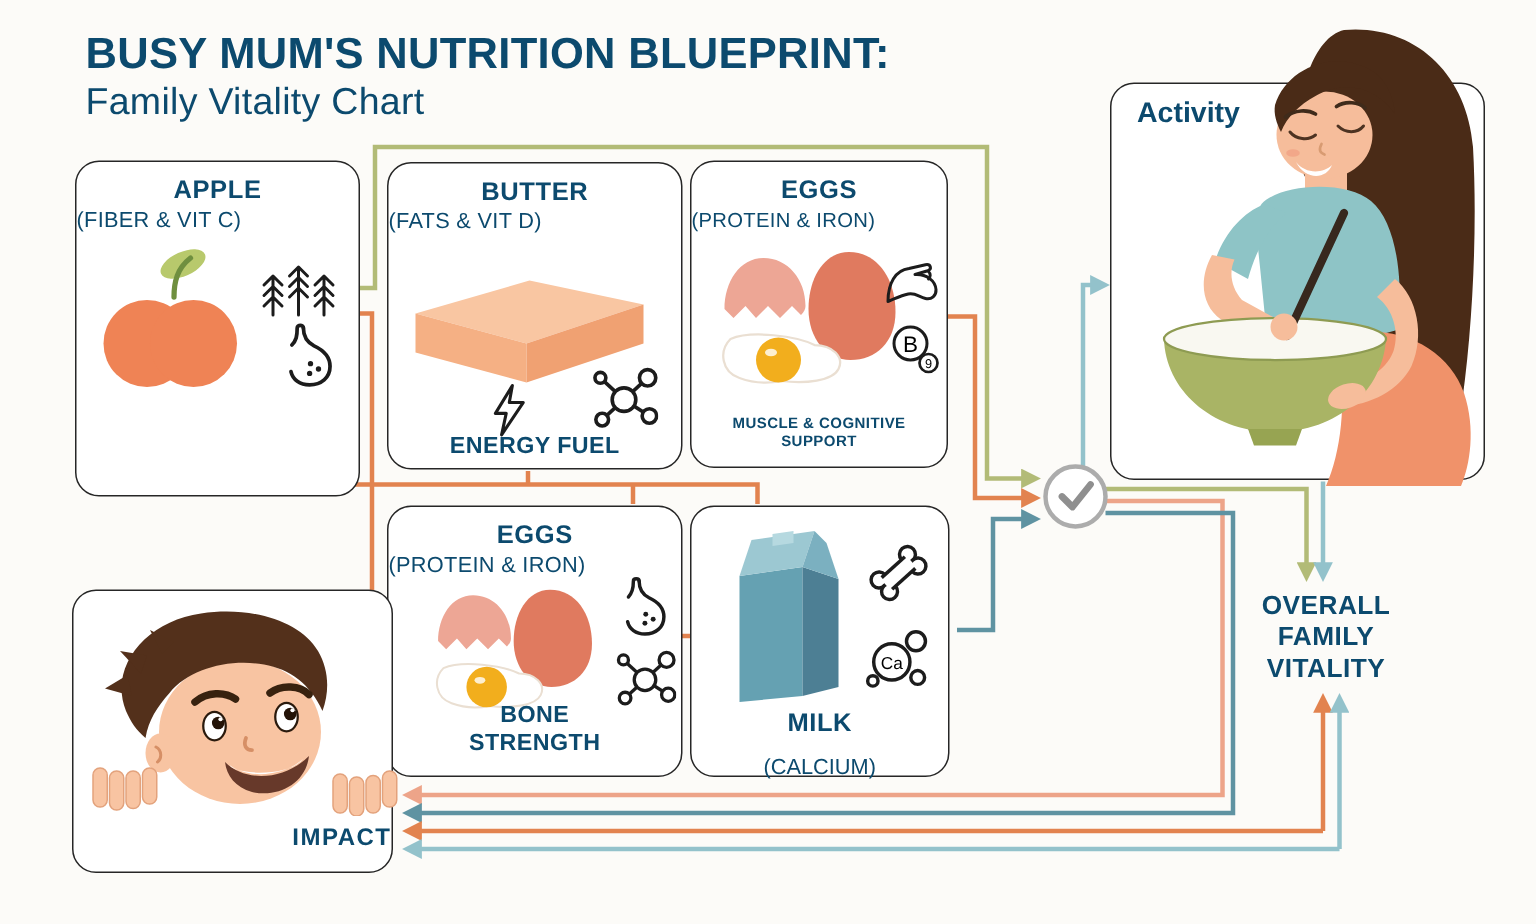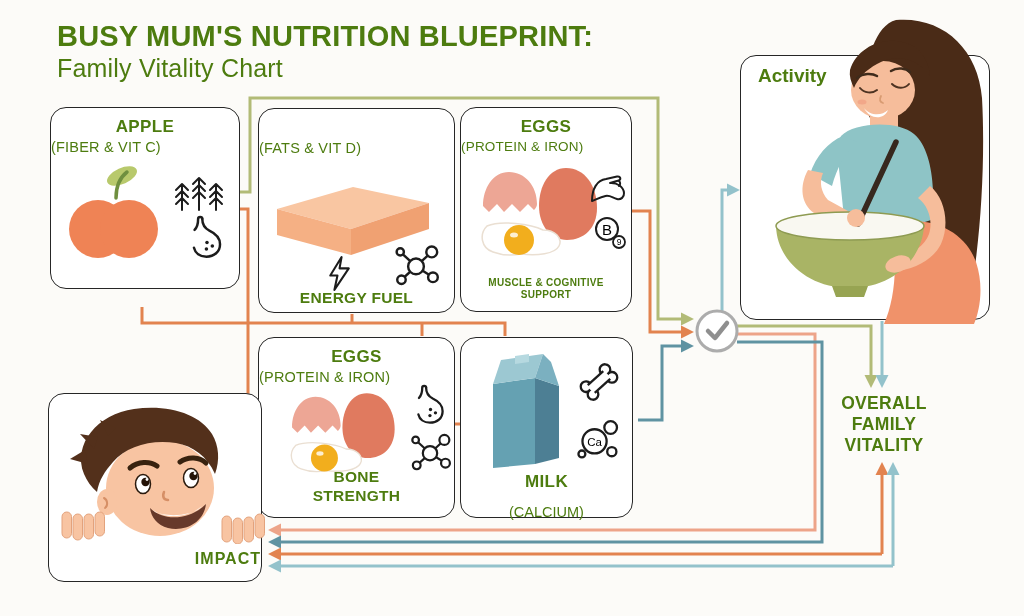--- a/index.html
+++ b/index.html
@@ -1,17 +1,17 @@
 <!DOCTYPE html>
 <html><head>
 <meta charset="utf-8">
 <style>
   html,body{margin:0;padding:0;background:#e9e9e9;}
   .stage{position:relative;width:1024px;height:616px;background:#fcfbf8;overflow:hidden;
-         font-family:"Liberation Sans",sans-serif;color:#4d7c0f;}
+         font-family:"Liberation Sans",sans-serif;color:#0c4a6e;}
   .abs{position:absolute;}
   .title-main{font-size:29px;font-weight:800;letter-spacing:.2px;}
   .title-sub{font-size:25px;font-weight:500;letter-spacing:.2px;}
   .card{position:absolute;background:#fff;border:1.7px solid #262626;border-radius:16px;z-index:2;box-sizing:border-box;}
   .panel{position:absolute;background:#fff;border:1.7px solid #262626;border-radius:16px;z-index:2;box-sizing:border-box;}
   .card-title{position:absolute;top:9px;left:0;right:0;text-align:center;font-size:17px;font-weight:800;letter-spacing:.4px;}
   .card-sub{position:absolute;top:31px;left:0;right:0;text-align:left;font-size:14.5px;font-weight:500;letter-spacing:.2px;}
   .benefit{position:absolute;left:0;right:0;text-align:center;font-size:15.5px;font-weight:800;line-height:1.22;letter-spacing:.3px;}
   .benefit>div{margin:0 auto;}
   .node-label{font-weight:800;text-align:center;line-height:1.2;letter-spacing:.3px;}
@@ -123,38 +123,39 @@
     <path class="line" stroke="#5f93a2" d="M737 342 H822 V542 H272" marker-end="url(#m-teal)"></path>
     <path class="line" stroke="#e2834f" d="M882 554 V466" marker-end="url(#m-orange)"></path>
     <path class="line" stroke="#e2834f" d="M882 554 H272" marker-end="url(#m-orange)"></path>
     <path class="line" stroke="#93c2cb" d="M893 566 V466" marker-end="url(#m-ltteal)"></path>
     <path class="line" stroke="#93c2cb" d="M893 566 H272" marker-end="url(#m-ltteal)"></path>
   </svg>
 
   <div class="abs title-main" style="left:57px;top:20px;">BUSY MUM'S NUTRITION BLUEPRINT:</div>
   <div class="abs title-sub" style="left:57px;top:54px;">Family Vitality Chart</div>
 
-  <div class="card" style="left:50px;top:107px;width:190px;height:182px;padding-left:12px;">
+  <div class="card" style="left:50px;top:107px;width:190px;height:224px;padding-left:12px;">
     <div class="card-title">APPLE</div>
     <div class="card-sub">(FIBER &amp; VIT C)</div>
     <svg class="abs" style="left:8px;top:50px;" width="112" height="112" viewBox="0 0 112 112">
       <ellipse cx="63" cy="18" rx="16" ry="8" fill="#b8c96c" transform="rotate(-24 63 18)"></ellipse>
       <path d="M57 40 C57 30 59 21 68 14" fill="none" stroke="#6f8f3f" stroke-width="3.5" stroke-linecap="round"></path>
       <circle cx="39" cy="71" r="29" fill="#ef8355"></circle>
       <circle cx="70" cy="71" r="29" fill="#ef8355"></circle>
     </svg>
     <svg class="icon abs" style="left:122px;top:60px;" width="52" height="44">
         <use href="#sym-wheat"></use>
       </svg>
     <svg class="icon abs" style="left:138px;top:106px;" width="36" height="45">
         <use href="#sym-stomach"></use>
       </svg>
   </div>
 
   <div class="card" style="left:258px;top:108px;width:197px;height:205px;">
+    <div class="card-title">BUTTER</div>
     <div class="card-sub">(FATS &amp; VIT D)</div>
     <svg class="abs" style="left:10px;top:70px;" width="175" height="80" viewBox="0 0 175 80">
       <path d="M8 30 L84 8 L160 24 L82 50 Z" fill="#f9c6a2"></path>
       <path d="M8 30 L82 50 L82 76 L8 56 Z" fill="#f5b084"></path>
       <path d="M82 50 L160 24 L160 50 L82 76 Z" fill="#f0a172"></path>
     </svg>
     <svg class="icon abs" style="left:66px;top:146px;" width="27" height="37">
         <use href="#sym-lightning"></use>
       </svg>
     <svg class="icon abs" style="left:134px;top:132px;" width="46" height="46">

